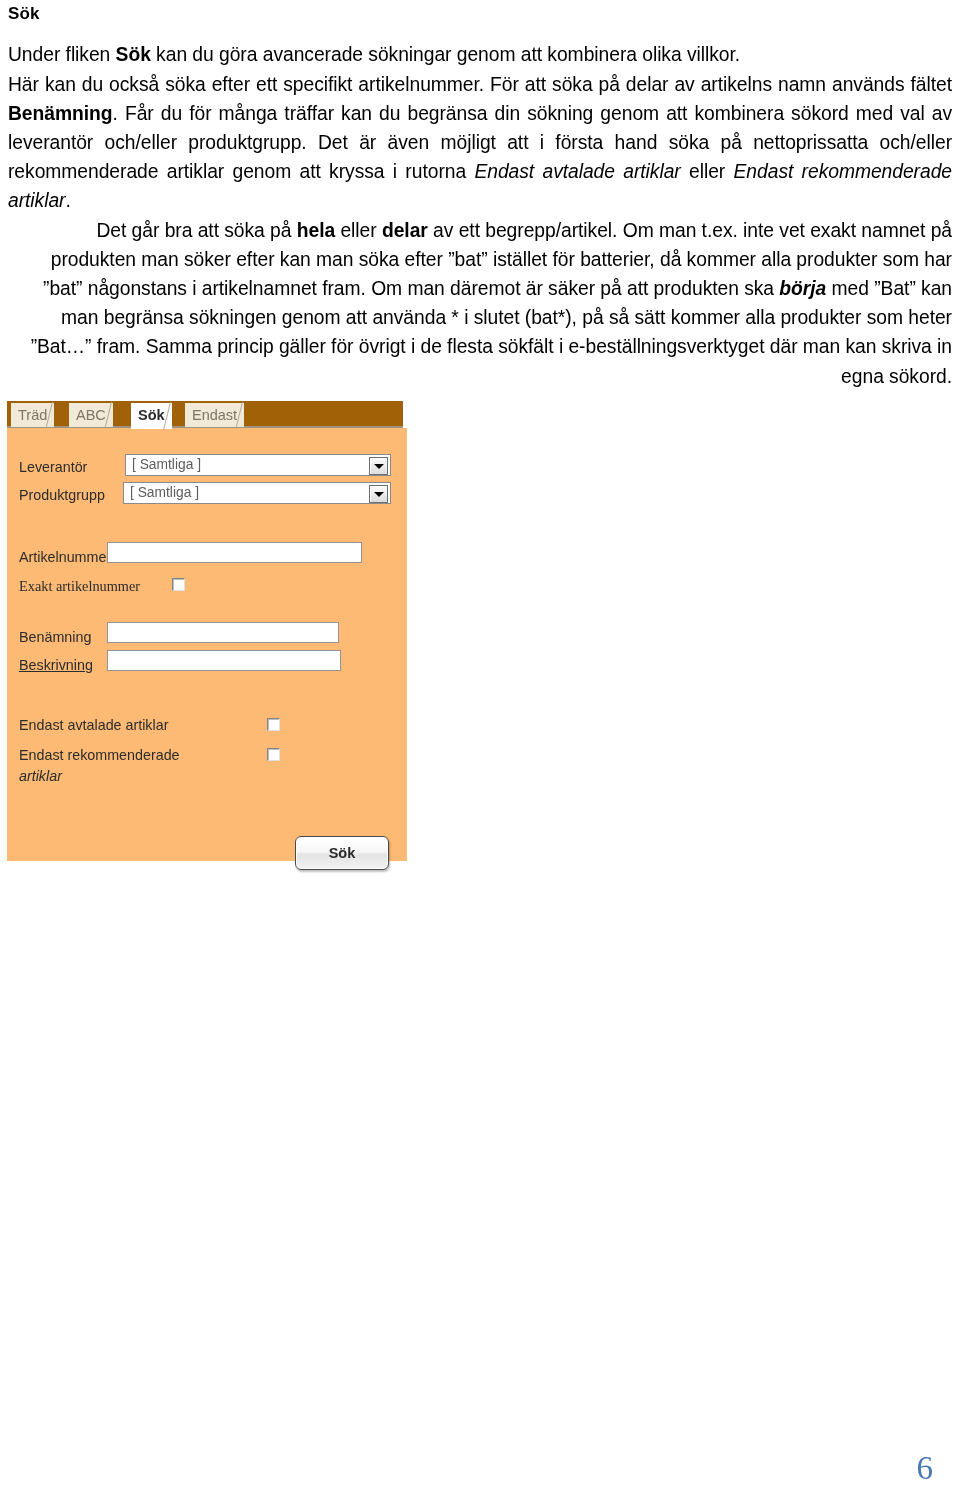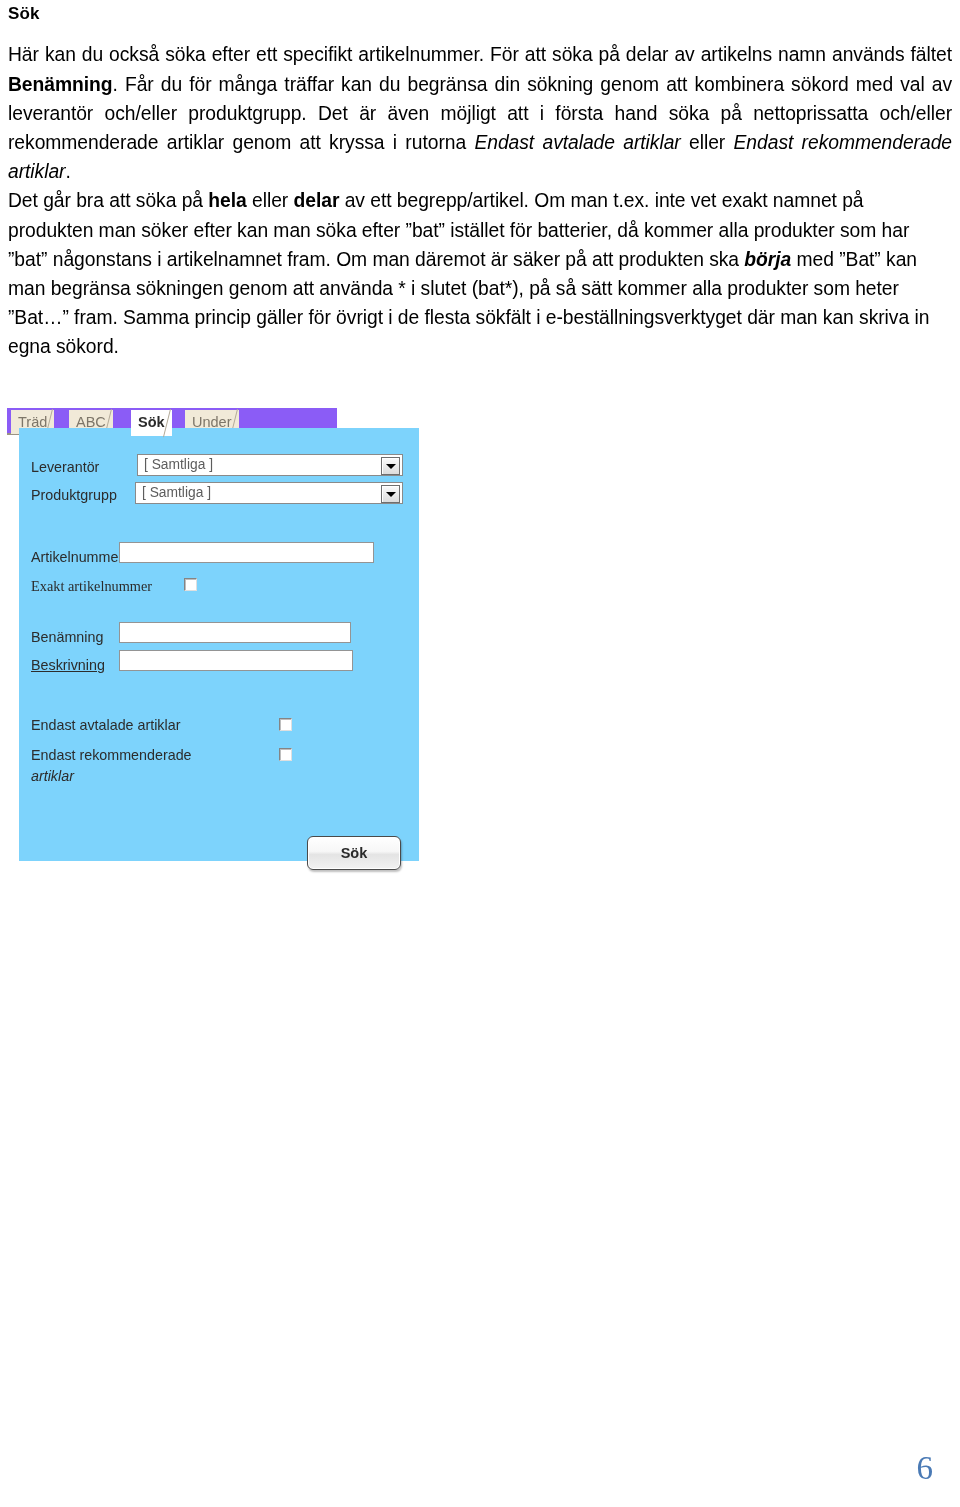--- a/index.html
+++ b/index.html
@@ -37,46 +37,45 @@
     line-height: 29.2px;
     text-align: justify;
     margin: 0;
     letter-spacing: -0.05px;
     word-spacing: 0px;
   }
   .body-copy p {
     margin: 0;
     text-align: justify;
   }
-  .body-copy p.last { text-align: left; }
+  .body-copy p.last { text-align: right; }
   .body-copy b { font-weight: bold; }
   .body-copy i { font-style: italic; }
   .body-copy b.bi { font-weight: bold; font-style: italic; }
 
   
   .screenshot {
     position: absolute;
     left: 7px;
     top: 401px;
     width: 400px;
     height: 460px;
     background: #ffffff;
   }
 
   
   .tabstrip {
     position: absolute;
     left: 0;
     top: 0;
-    width: 330px;
+    width: 396px;
     height: 27px;
-    background: #8b5cf6;
+    background: #a16207;
     border-bottom: 2px solid #9b9384;
     box-sizing: border-box;
-    margin-top: 7px;
   }
   .tab {
     position: absolute;
     top: 2px;
     height: 24px;
     font-size: 14.5px;
     line-height: 24px;
     color: #7d7669;
     padding: 0 7px;
     box-sizing: border-box;
@@ -111,25 +110,25 @@
     line-height: 25px;
   }
   .tab.t1 { left: 4px; }
   .tab.t2 { left: 62px; }
   .tab.t3 { left: 124px; }
   .tab.t4 { left: 178px; }
 
   
   .form {
     position: absolute;
-    left: 12px;
+    left: 0;
     top: 27px;
     width: 400px;
     height: 433px;
-    background: #7dd3fc;
+    background: #fdba74;
   }
 
   .field-label {
     position: absolute;
     font-size: 14.3px;
     color: #2c2c2c;
     line-height: 18px;
     white-space: nowrap;
   }
 
@@ -222,20 +221,21 @@
     color: #4a7ab5;
     line-height: 1;
   }
 </style>
 </head>
 <body>
 
 <div class="doc">
   <h1 class="page-title">Sök</h1>
   <div class="body-copy">
+    <p id="para-l1"><span>Under fliken </span><b>Sök</b><span> kan du göra avancerade sökningar genom att kombinera olika villkor.</span></p>
     <p id="para-l2"><span>Här kan du också söka efter ett specifikt artikelnummer. För att söka på delar av artikelns namn används fältet </span><b>Benämning</b><span>. Får du för många träffar kan du begränsa din sökning genom att kombinera sökord med val av leverantör och/eller produktgrupp. Det är även möjligt att i första hand söka på nettoprissatta och/eller rekommenderade artiklar genom att kryssa i rutorna </span><i>Endast avtalade artiklar</i><span> eller </span><i>Endast rekommenderade artiklar</i><span>.</span></p>
     <p class="last" id="para-l3"><span>Det går bra att söka på </span><b>hela</b><span> eller </span><b>delar</b><span> av ett begrepp/artikel. Om man t.ex. inte vet exakt namnet på produkten man söker efter kan man söka efter ”bat” istället för batterier, då kommer alla produkter som har ”bat” någonstans i artikelnamnet fram. Om man däremot är säker på att produkten ska </span><b class="bi">börja</b><span> med ”Bat” kan man begränsa sökningen genom att använda * i slutet (bat*), på så sätt kommer alla produkter som heter ”Bat…” fram. Samma princip gäller för övrigt i de flesta sökfält i e-beställningsverktyget där man kan skriva in egna sökord.</span></p>
   </div>
 </div>
 
 <div class="screenshot">
 
   <div class="tabstrip">
     <div class="tab t1">
       <span>Träd</span>
@@ -243,21 +243,21 @@
     </div>
     <div class="tab t2">
       <span>ABC</span>
       <span class="sep"></span>
     </div>
     <div class="tab t3 active">
       <span>Sök</span>
       <span class="sep"></span>
     </div>
     <div class="tab t4">
-      <span>Under</span>
+      <span>Endast</span>
       <span class="sep"></span>
     </div>
   </div>
 
   <div class="form">
 
     <div class="field-label" style="left:12px; top:30px;">Leverantör</div>
     <div class="ddl" style="left:118px; top:26px; width:266px;">
       <span class="val">[ Samtliga ]</span>
       <span class="arrowbtn"></span>

